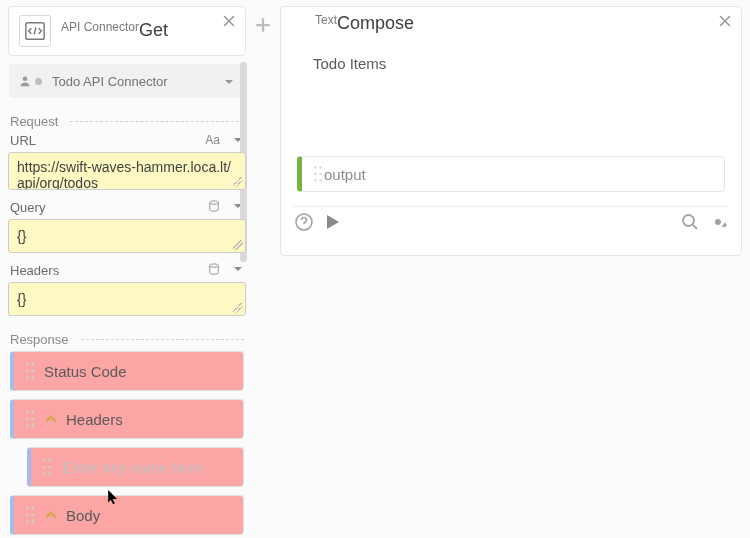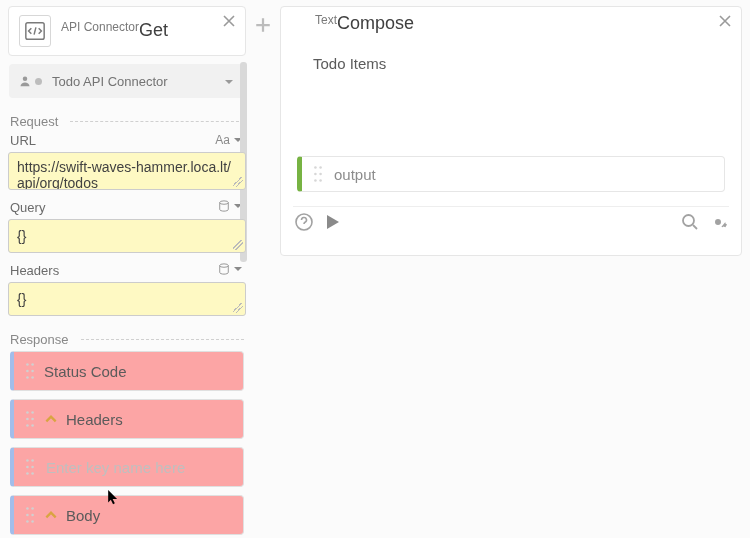--- a/index.html
+++ b/index.html
@@ -48,21 +48,21 @@
   .connector-select .dot { width: 7px; height: 7px; background:#bdbdbd; border-radius:50%; margin-right:10px; }
   .connector-select .chev { position:absolute; right:10px; top:12px; color:#9a9a9a; width:12px; height:12px; }
 
   .sect {
     display: flex; align-items: center;
     font-size: 13px; color: #888; margin: 16px 2px 4px 2px;
   }
   .sect .dash { flex:1; border-bottom:1px dashed #d0d0d0; margin-left:12px; height:0; }
 
   .field-label-row { display:flex; align-items:flex-start; justify-content:space-between; margin:2px 2px 4px 2px; font-size:13px; color:#6b6b6b; }
-  .label-right { display:flex; align-items:center; gap:2px; color:#8a8a8a; }
+  .label-right { display:flex; align-items:center; gap:12px; color:#8a8a8a; }
   .label-right .ic { width:12px; height:12px; }
   .field-box {
     background:#fef9c3; border:1px solid #ccc; border-radius:3px; padding:6px 8px;
     font-size:14px; color:#424242; position:relative; word-break:break-all;
   }
   .field-box.short { height:34px; line-height:20px; }
   .resize-grip {
     position:absolute; right:2px; bottom:2px; width:10px; height:10px;
     background:
       linear-gradient(135deg, transparent 0 40%, #bbb 40% 48%, transparent 48% 60%, #bbb 60% 68%, transparent 68% 100%);
@@ -73,42 +73,42 @@
   }
   .scrollbar-thumb { position:absolute; top:0; width:7px; height:200px; background:#d9d9d9; border-radius:3px; }
 
   
   .pill {
     display:flex; align-items:center; gap:8px;
     background:#fca5a5; border:1px solid #e0e0e0; border-left:4px solid #a2bdea;
     border-radius:4px; height:40px; padding:0 10px; margin:0 2px 8px 2px;
     font-size:15px; color:#5b5b5b;
   }
-  .pill.indent { margin-left:2px; height:40px;gap:10px; }
+  .pill.indent { margin-left:19px; height:40px;gap:10px; }
   .pill .drag { width:12px; height:18px; color:#d0d0d0; flex-shrink:0; }
   .pill .fold { width:14px; height:14px; color:#d9a441; }
   .pill input.keyin {
     border:none; outline:none; font-size:15px; color:#5b5b5b; width:100%;
     background:transparent;
   }
   .pill input.keyin::placeholder { color:#bfbfbf; }
 
   
   .mid { width:34px; flex-shrink:0; padding-top:16px; text-align:center; color:#bcbcbc; }
   .mid .plus { width:18px; height:18px; margin:0 auto; }
 
   
   .right { flex:1; padding:6px 8px 0 0; }
   .compose-card { min-height:250px; padding:4px 12px 10px 12px; position:relative; }
   .body-text { font-size:15px; color:#5b5b5b; padding:18px 4px 4px 20px; }
 
   .output-pill {
     margin:80px 4px 0 4px; height:36px;
     background:#fff; border:1px solid #e6e6e6; border-left:5px solid #77b343;
-    border-radius:4px; display:flex; align-items:center; gap:10px; padding:0 10px;
+    border-radius:4px; display:flex; align-items:center; padding:0 10px;
     font-size:15px; color:#8c8c8c;
   }
   .output-pill .drag { width:12px; height:18px; color:#d7d7d7; }
 
   .compose-foot {
     margin-top:14px; padding:6px 2px 0 2px; border-top:1px solid #eee;
     display:flex; align-items:center; gap:10px; color:#a2a2a2;
   }
   .compose-foot .spacer { flex:1; }
   .compose-foot .ic { width:18px; height:18px; cursor:pointer; }

